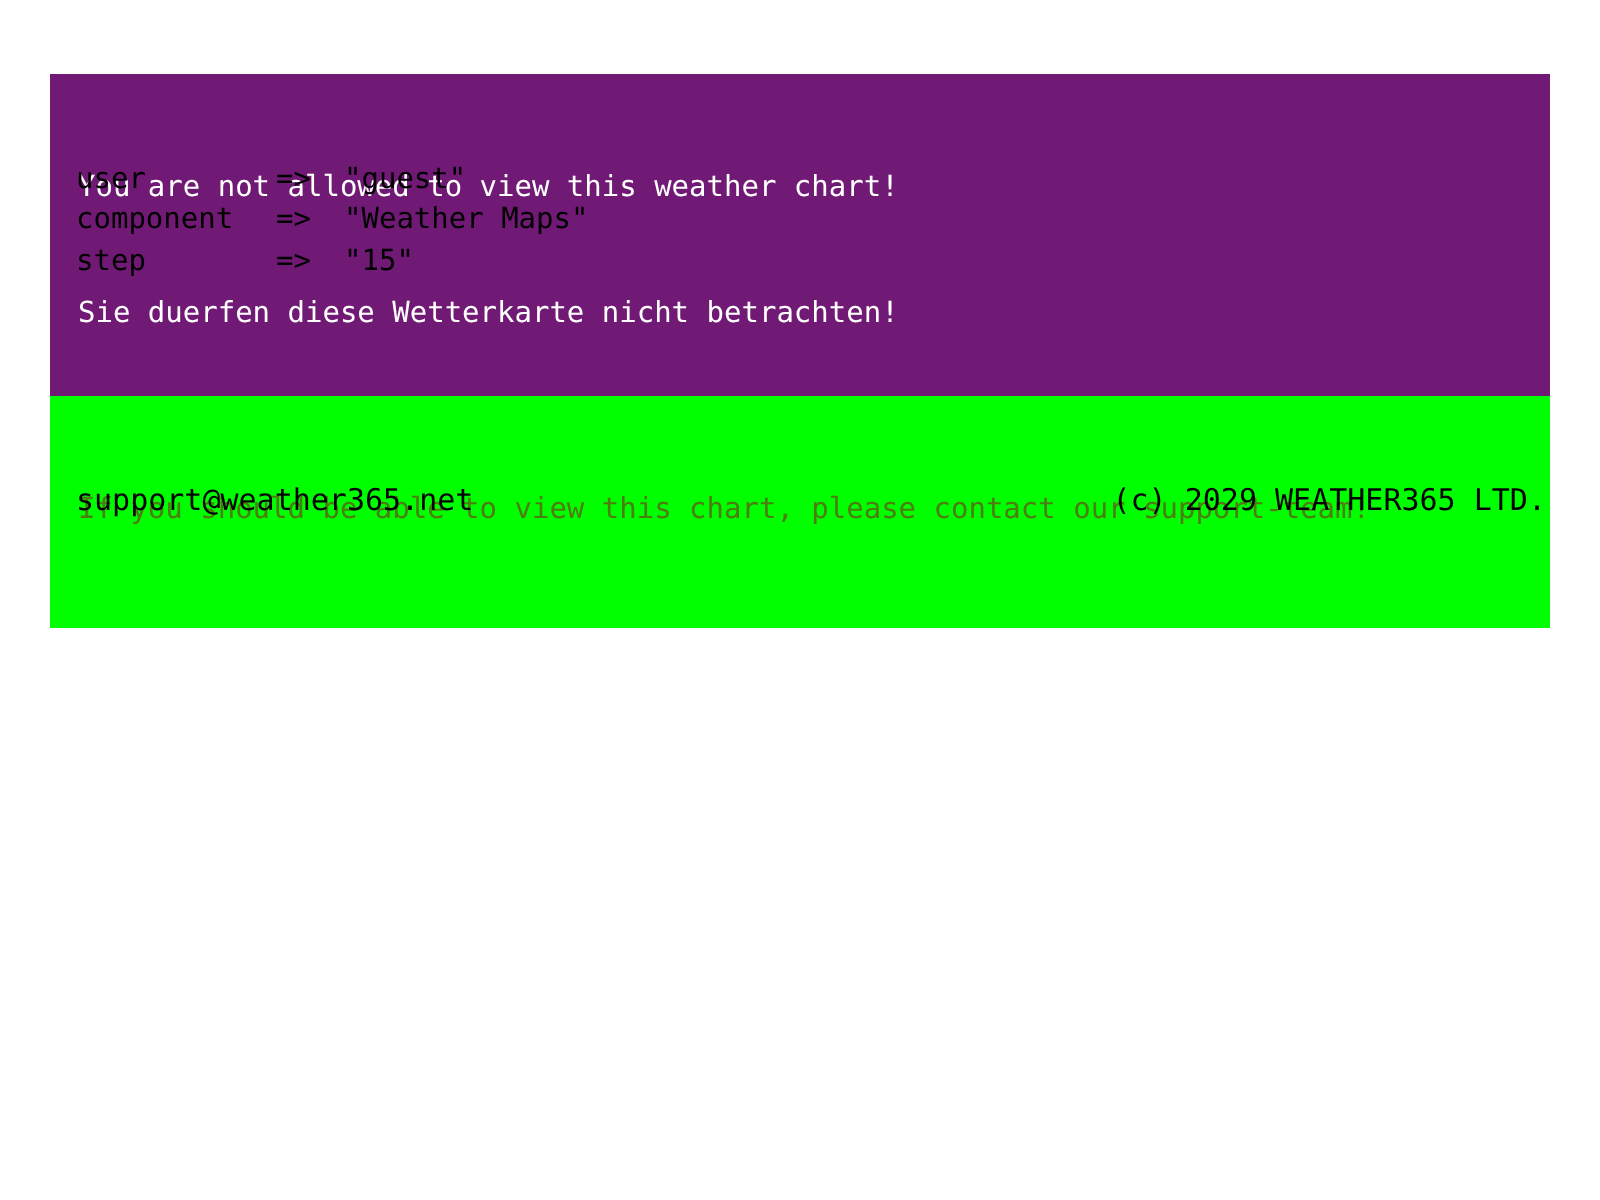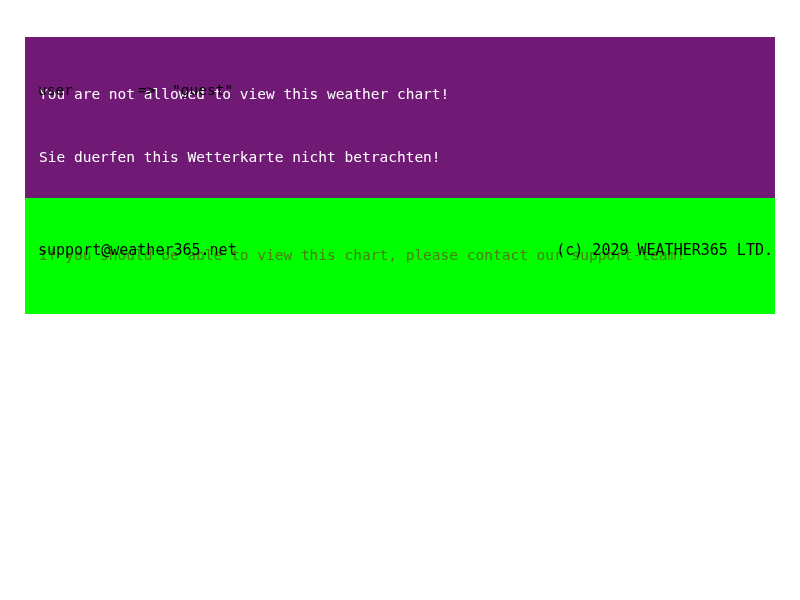--- a/index.html
+++ b/index.html
@@ -77,29 +77,39 @@
     text-decoration: none;
   }
 </style>
 </head>
 <body>
 
 <div class="page">
 
   <div class="banner banner-error">
     <div>You are not allowed to view this weather chart!</div>
-    <div>Sie duerfen this Wetterkarte nicht betrachten!</div>
+    <div>Sie duerfen diese Wetterkarte nicht betrachten!</div>
   </div>
 
   <table class="params">
     <tbody>
       <tr>
         <td class="key">user</td>
         <td class="arrow">=&gt;</td>
         <td class="value">"guest"</td>
+      </tr>
+      <tr>
+        <td class="key">component</td>
+        <td class="arrow">=&gt;</td>
+        <td class="value">"Weather Maps"</td>
+      </tr>
+      <tr>
+        <td class="key">step</td>
+        <td class="arrow">=&gt;</td>
+        <td class="value">"15"</td>
       </tr>
     </tbody>
   </table>
 
   <div class="banner banner-info">
     <div>If you should be able to view this chart, please contact our support-team!</div>
   </div>
 
   <div class="footer">
     <a href="#">support@weather365.net</a>

